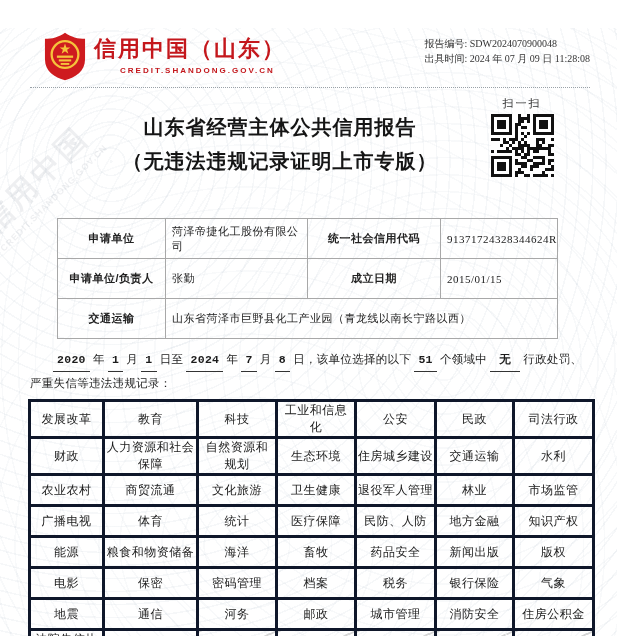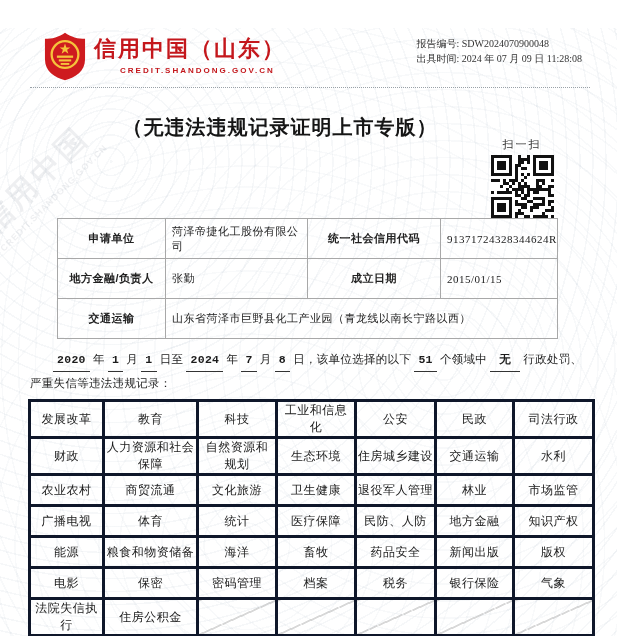--- a/index.html
+++ b/index.html
@@ -17,29 +17,29 @@
   .watermark .wm1{font-size:30px;letter-spacing:4px;}
   .watermark .wm2{font-size:9px;letter-spacing:1px;}
 
   
   .header{position:absolute;left:30px;right:27px;top:28px;height:59px;border-bottom:1px dotted #9aa2a8;}
   .logo{position:absolute;left:14px;top:3px;width:42px;height:51px;}
   .brand{position:absolute;left:64px;top:6px;font-family:"Liberation Sans","DejaVu Sans",sans-serif;
          font-weight:bold;font-size:22px;letter-spacing:2px;color:#c4171c;white-space:nowrap;}
   .brand-url{position:absolute;left:90px;top:38px;font-family:"Liberation Sans","DejaVu Sans",sans-serif;
          font-weight:bold;font-size:8px;letter-spacing:2px;color:#c4171c;}
-  .meta{position:absolute;right:8px;top:8px;font-size:10px;color:#333;line-height:15px;white-space:nowrap;}
+  .meta{position:absolute;right:0;top:8px;font-size:10px;color:#333;line-height:15px;white-space:nowrap;}
 
   
   .doc-title{position:absolute;left:40px;top:110px;width:480px;text-align:center;
     font-family:"Liberation Sans","DejaVu Sans",sans-serif;font-weight:bold;
     font-size:20px;line-height:34px;color:#151515;letter-spacing:1px;}
 
   
-  .qr-block{position:absolute;left:452px;top:96px;width:140px;text-align:center;color:#333;margin-top:41px;}
+  .qr-block{position:absolute;left:452px;top:96px;width:140px;text-align:center;color:#333;}
   .qr-scan{font-size:11px;letter-spacing:2px;}
   .qr-code{margin-top:3px;background:#fff;}
   .qr-verify{font-size:10px;margin-top:2px;white-space:nowrap;}
 
   
   table{border-collapse:collapse;}
   .info{position:absolute;left:57px;top:218px;width:500px;table-layout:fixed;}
   .info td{border:1px solid #a8a8a8;height:35px;font-size:11px;padding:2px 6px;}
   .info td.lbl{font-family:"Liberation Sans","DejaVu Sans",sans-serif;font-weight:bold;
                text-align:center;letter-spacing:0.5px;}
@@ -81,20 +81,21 @@
     </svg>
     <div class="brand">信用中国（山东）</div>
     <div class="brand-url">CREDIT.SHANDONG.GOV.CN</div>
     <div class="meta">
       <div><span>报告编号: </span><span>SDW2024070900048</span></div>
       <div><span>出具时间: </span><span>2024 年 07 月 09 日 11:28:08</span></div>
     </div>
   </div>
 
   <div class="doc-title">
+    <div>山东省经营主体公共信用报告</div>
     <div>（无违法违规记录证明上市专版）</div>
   </div>
 
   <div class="qr-block">
     <div class="qr-scan">扫一扫</div>
     <svg class="qr-code" width="63" height="63" viewBox="0 0 63 63" fill="#111" shape-rendering="crispEdges">
         <rect x="0" y="0" width="3" height="3"></rect>
         <rect x="3" y="0" width="3" height="3"></rect>
         <rect x="6" y="0" width="3" height="3"></rect>
         <rect x="9" y="0" width="3" height="3"></rect>
@@ -329,21 +330,21 @@
         <col style="width:117px">
       </colgroup>
     <tbody>
         <tr>
           <td class="lbl">申请单位</td>
           <td class="val">菏泽帝捷化工股份有限公司</td>
           <td class="lbl">统一社会信用代码</td>
           <td class="val">91371724328344624R</td>
         </tr>
         <tr>
-          <td class="lbl">地方金融/负责人</td>
+          <td class="lbl">申请单位/负责人</td>
           <td class="val">张勤</td>
           <td class="lbl">成立日期</td>
           <td class="val">2015/01/15</td>
         </tr>
         <tr>
           <td class="lbl">交通运输</td>
           <td class="val" colspan="3">山东省菏泽市巨野县化工产业园（青龙线以南长宁路以西）</td>
         </tr>
       </tbody>
   </table>
@@ -409,20 +410,29 @@
         <tr>
           <td>电影</td>
           <td>保密</td>
           <td>密码管理</td>
           <td>档案</td>
           <td>税务</td>
           <td>银行保险</td>
           <td>气象</td>
         </tr>
         <tr>
+          <td>地震</td>
+          <td>通信</td>
+          <td>河务</td>
+          <td>邮政</td>
+          <td>城市管理</td>
+          <td>消防安全</td>
+          <td>住房公积金</td>
+        </tr>
+        <tr>
           <td>法院失信执行</td>
           <td>住房公积金</td>
           <td class="diag"></td>
           <td class="diag"></td>
           <td class="diag"></td>
           <td class="diag"></td>
           <td class="diag"></td>
         </tr>
       </tbody>
   </table>

